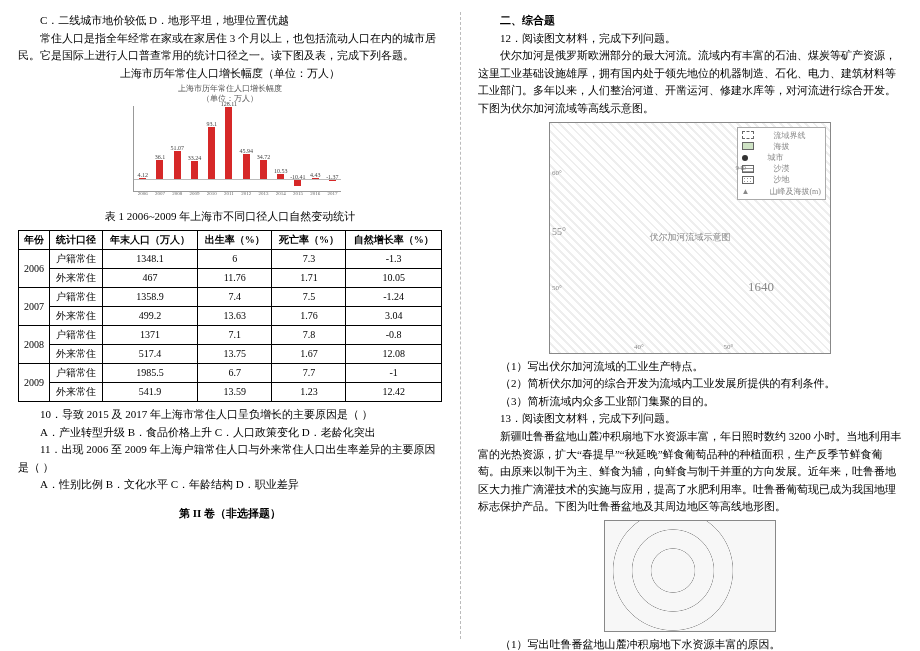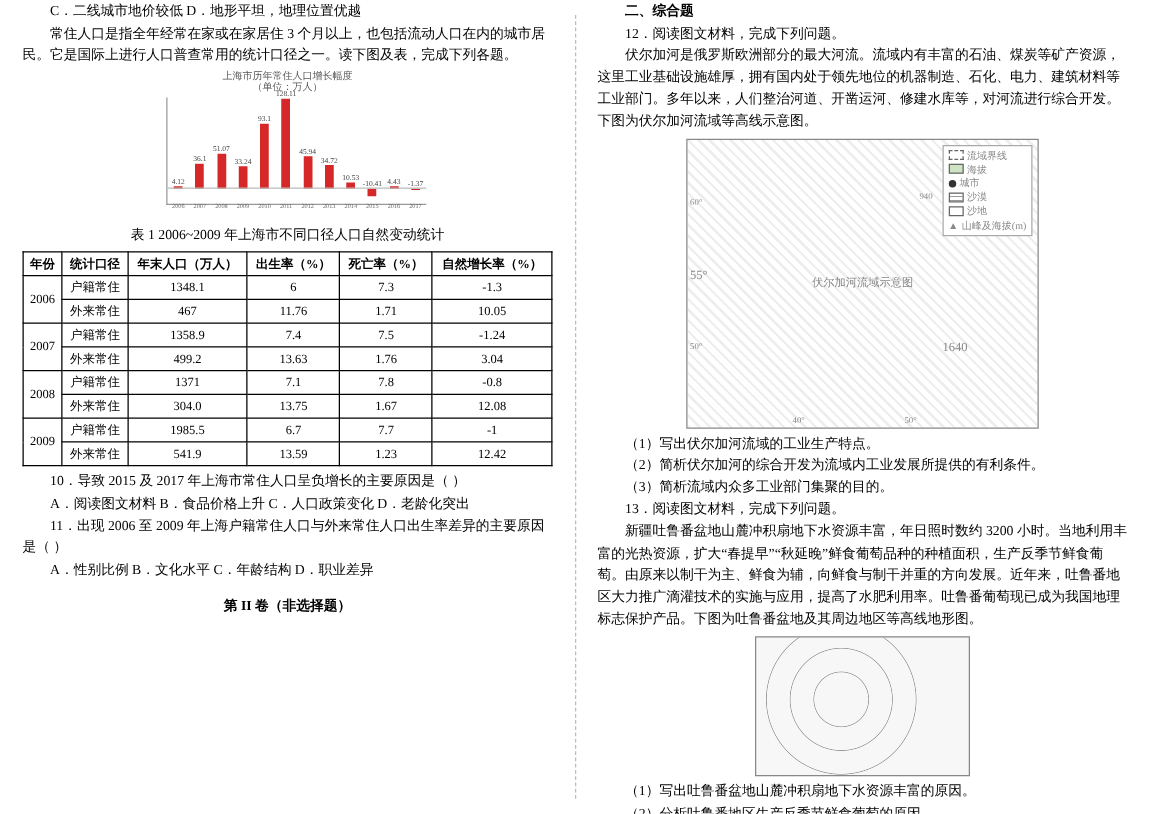--- a/index.html
+++ b/index.html
@@ -15,21 +15,21 @@
     position: relative;
   }
   .page {
     display: flex;
     flex-direction: row;
     width: 920px;
     height: 651px;
   }
   .col {
     width: 50%;
-    padding: 1px 18px;
+    padding: 12px 18px;
     box-sizing: border-box;
     position: relative;
   }
   .line { line-height: 1.6; }
   .indent { text-indent: 2em; }
   .center { text-align: center; }
   .bold { font-weight: bold; }
 
   .chart {
     width: 230px;
@@ -113,21 +113,21 @@
     position: absolute;
     right: 4px;
     top: 4px;
     background: #fff;
     border: 1px solid #aaa;
     padding: 2px 4px;
     font-size: 8px;
     line-height: 1.4;
     text-align: left;
   }
-  .legend-item { display:flex; align-items:center; gap:3px; }
+  .legend-item { display:flex; align-items:center; gap:20px; }
   .sw { width:10px; height:6px; display:inline-block; border:1px solid #666; }
 
   .contour-placeholder {
     width: 170px;
     height: 110px;
     border: 1px solid #888;
     margin: 4px auto;
     background:
       radial-gradient(circle at 40% 45%, transparent 18%, #999 18.5%, transparent 19%),
       radial-gradient(circle at 40% 45%, transparent 34%, #999 34.5%, transparent 35%),
@@ -144,20 +144,21 @@
 </style>
 </head>
 <body>
 
 <div class="page">
   <div class="midline"></div>
 
   <div class="col">
     <div class="line indent">C．二线城市地价较低     D．地形平坦，地理位置优越</div>
     <div class="line indent">常住人口是指全年经常在家或在家居住 3 个月以上，也包括流动人口在内的城市居民。它是国际上进行人口普查常用的统计口径之一。读下图及表，完成下列各题。</div>
+    <div class="line center">上海市历年常住人口增长幅度（单位：万人）</div>
 
     <div class="chart">
       <div class="chart-title">
         <span>上海市历年常住人口增长幅度</span><br>
         <span>（单位：万人）</span>
       </div>
       <div class="chart-area" id="chart-area">
           <div class="bar" style="left: 5.125px; bottom: 11.3333px; height: 2.33467px;">
             <div class="bar-label">4.12</div>
           </div>
@@ -257,21 +258,21 @@
           <tr>
             <td rowspan="2">2008</td>
             <td>户籍常住</td>
             <td>1371</td>
             <td>7.1</td>
             <td>7.8</td>
             <td>-0.8</td>
           </tr>
           <tr>
             <td>外来常住</td>
-            <td>304.0</td>
+            <td>517.4</td>
             <td>13.75</td>
             <td>1.67</td>
             <td>12.08</td>
           </tr>
           <tr>
             <td rowspan="2">2009</td>
             <td>户籍常住</td>
             <td>1985.5</td>
             <td>6.7</td>
             <td>7.7</td>
@@ -281,21 +282,21 @@
             <td>外来常住</td>
             <td>541.9</td>
             <td>13.59</td>
             <td>1.23</td>
             <td>12.42</td>
           </tr>
         </tbody>
     </table>
 
     <div class="line indent">10．导致 2015 及 2017 年上海市常住人口呈负增长的主要原因是（     ）</div>
-    <div class="line indent">A．阅读图文材料     B．食品价格上升     C．人口政策变化     D．老龄化突出</div>
+    <div class="line indent">A．产业转型升级     B．食品价格上升     C．人口政策变化     D．老龄化突出</div>
     <div class="line indent">11．出现 2006 至 2009 年上海户籍常住人口与外来常住人口出生率差异的主要原因是（     ）</div>
     <div class="line indent">A．性别比例     B．文化水平     C．年龄结构     D．职业差异</div>
 
     <div class="section-title">第 II 卷（非选择题）</div>
   </div>
 
   <div class="col">
     <div class="line indent bold">二、综合题</div>
     <div class="line indent">12．阅读图文材料，完成下列问题。</div>
     <div class="line indent">伏尔加河是俄罗斯欧洲部分的最大河流。流域内有丰富的石油、煤炭等矿产资源，这里工业基础设施雄厚，拥有国内处于领先地位的机器制造、石化、电力、建筑材料等工业部门。多年以来，人们整治河道、开凿运河、修建水库等，对河流进行综合开发。下图为伏尔加河流域等高线示意图。</div>
@@ -327,21 +328,21 @@
             <span style="font-size:8px">▲</span>
             <span>山峰及海拔(m)</span>
           </div>
       </div>
       <span style="position:absolute;left:30%;bottom:2px;font-size:7px">40°</span>
       <span style="position:absolute;left:62%;bottom:2px;font-size:7px">50°</span>
       <span style="position:absolute;left:2px;top:70%;font-size:7px">50°</span>
       <span style="position:absolute;left:2px;top:45%;font-size:10px">55°</span>
       <span style="position:absolute;left:2px;top:20%;font-size:7px">60°</span>
       <span style="position:absolute;right:30%;top:18%;font-size:7px">940</span>
-      <span style="position:absolute;right:20%;bottom:25%;font-size:10px">1640</span>
+      <span style="position:absolute;right:20%;bottom:25%;font-size:13px">1640</span>
     </div>
 
     <div class="line indent">（1）写出伏尔加河流域的工业生产特点。</div>
     <div class="line indent">（2）简析伏尔加河的综合开发为流域内工业发展所提供的有利条件。</div>
     <div class="line indent">（3）简析流域内众多工业部门集聚的目的。</div>
 
     <div class="line indent">13．阅读图文材料，完成下列问题。</div>
     <div class="line indent">新疆吐鲁番盆地山麓冲积扇地下水资源丰富，年日照时数约 3200 小时。当地利用丰富的光热资源，扩大“春提早”“秋延晚”鲜食葡萄品种的种植面积，生产反季节鲜食葡萄。由原来以制干为主、鲜食为辅，向鲜食与制干并重的方向发展。近年来，吐鲁番地区大力推广滴灌技术的实施与应用，提高了水肥利用率。吐鲁番葡萄现已成为我国地理标志保护产品。下图为吐鲁番盆地及其周边地区等高线地形图。</div>
 
     <div class="contour-placeholder"></div>

